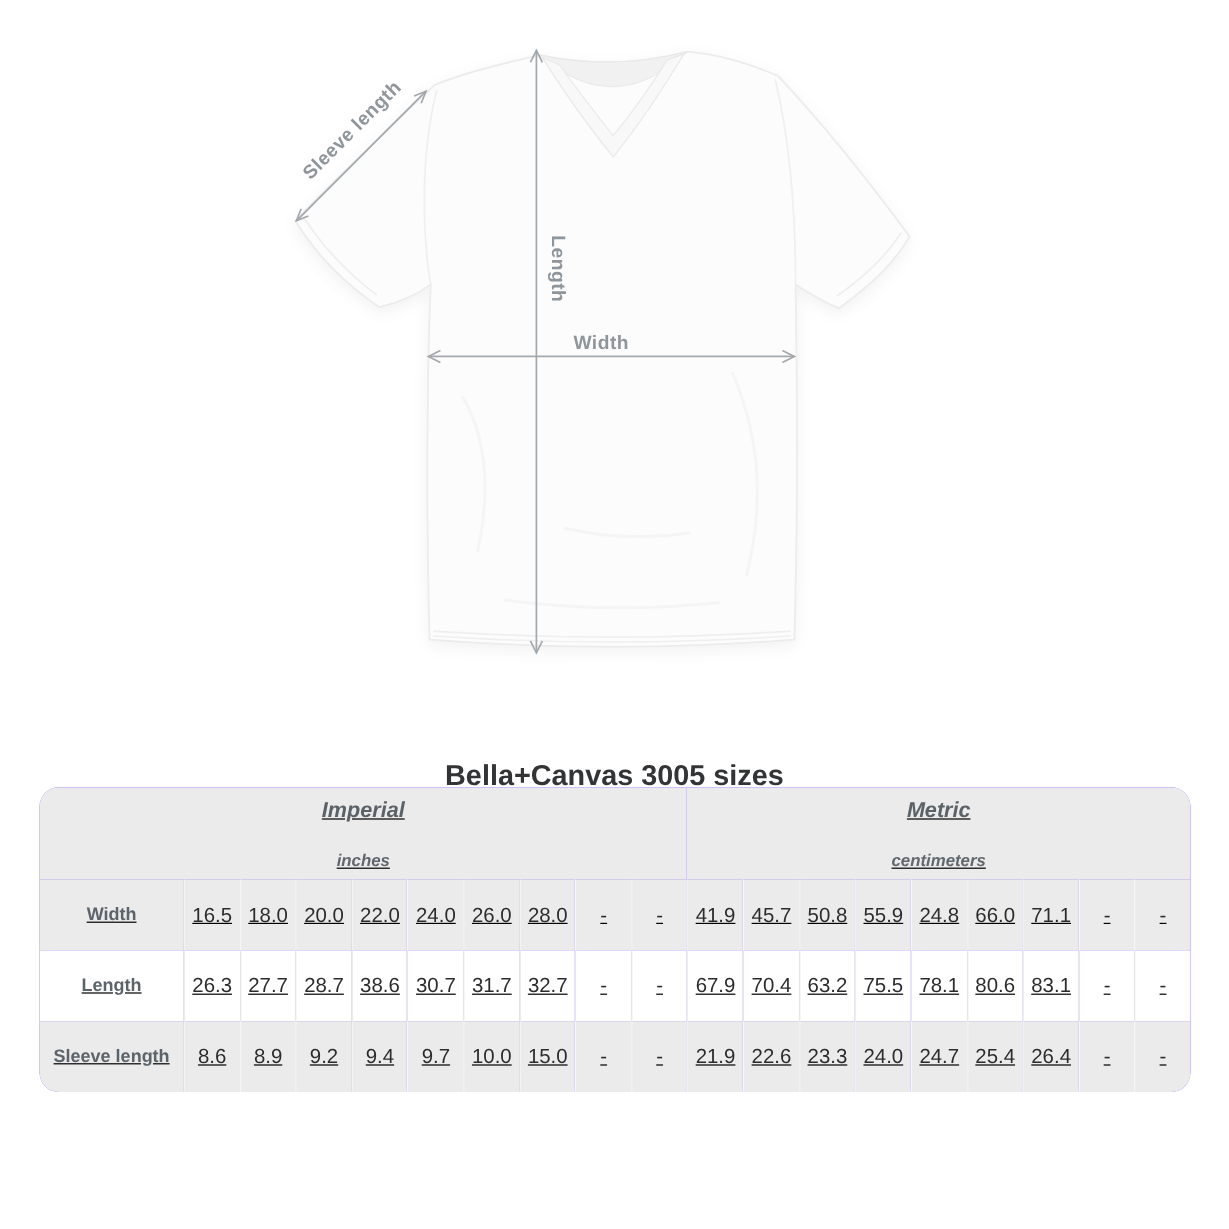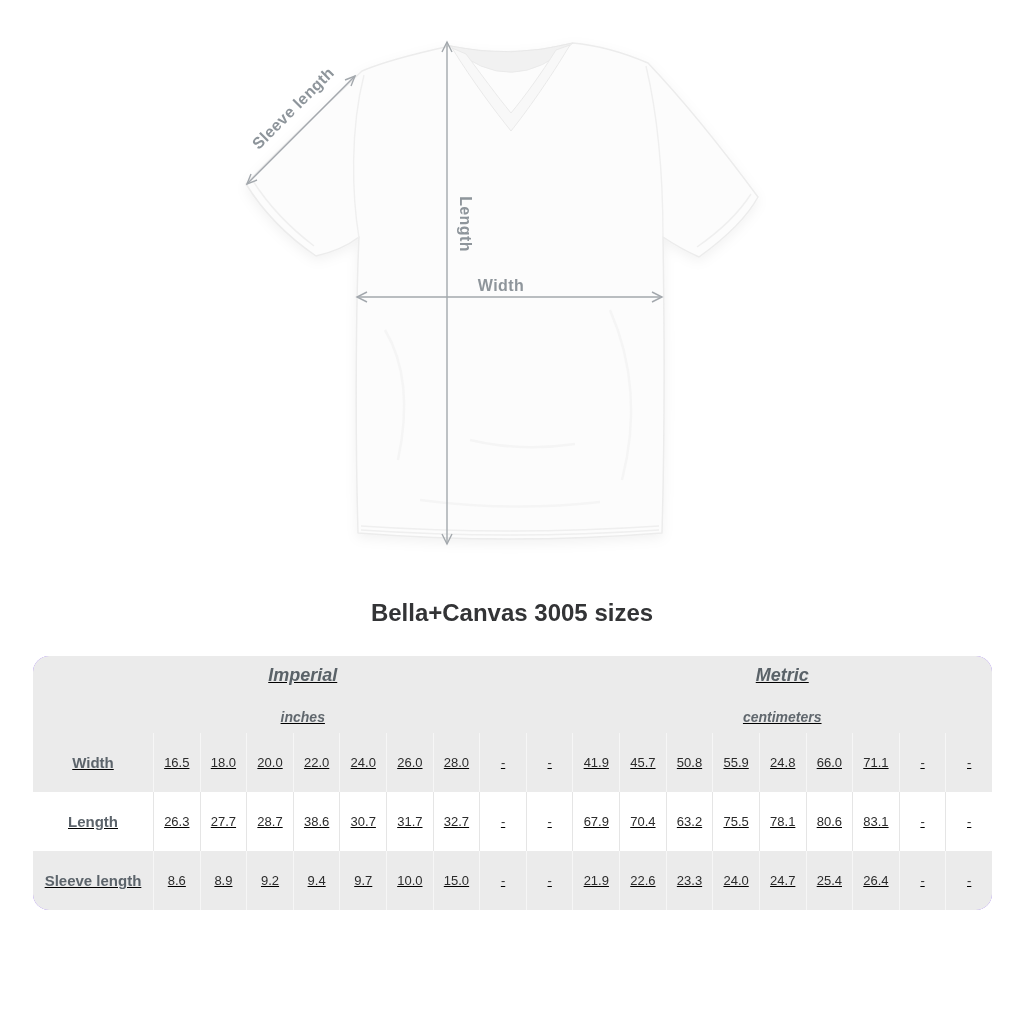--- a/index.html
+++ b/index.html
@@ -9,21 +9,21 @@
   
   .shirt-svg { position: absolute; top: 0; left: 0; }
   .shirt-main { filter: drop-shadow(0 4px 6px rgba(0,0,0,0.05)); }
   .measure-label {
     font-family: "Liberation Sans", sans-serif;
     font-size: 16px; font-weight: bold; fill: #8e959b; letter-spacing: 0.4px;
   }
 
   
   .page-title {
-    position: absolute; top: 599px; left: 0; width: 1024px;
+    position: absolute; top: 633px; left: 0; width: 1024px;
     text-align: center; font-size: 24px; font-weight: bold; color: #333436;
   }
   .page-subtitle {
     position: absolute; top: 633px; left: 0; width: 1024px;
     text-align: center; font-style: italic; font-size: 15px; color: #585d62;
   }
 
   
   .table-wrap {
     position: absolute; top: 656px; left: 33px; width: 959px;
@@ -39,21 +39,21 @@
   .size-row th { height: 62px; background: #ffffff; font-size: 15px; font-weight: bold; color: #676e74; }
   .size-row th:not(:first-child) { border-left: 1px solid #e5e5e5; }
 
   tbody tr { height: 59px; }
   tbody tr.row-gray  { background: #ebebeb; }
   tbody tr.row-white { background: #ffffff; }
   tbody tr.row-white > *:not(:first-child) { border-left: 1px solid #e5e5e5; }
   tbody tr.row-gray  > *:not(:first-child) { border-left: 1px solid #f6f6f6; }
 
   .label-cell, tbody th.row-label { font-size: 15px; font-weight: bold; color: #5c646b; }
-  tbody td { font-size: 13px; color: #2c2c2c; font-weight: normal; }
+  tbody td { font-size: 17px; color: #2c2c2c; font-weight: normal; }
 </style>
 </head>
 <body>
 
 <div class="page">
 
   <svg class="shirt-svg" width="1024" height="575" viewBox="0 0 1024 575">
     <g class="shirt-main">
       <path d="M 450 46
                C 418 53 385 61 362 71

